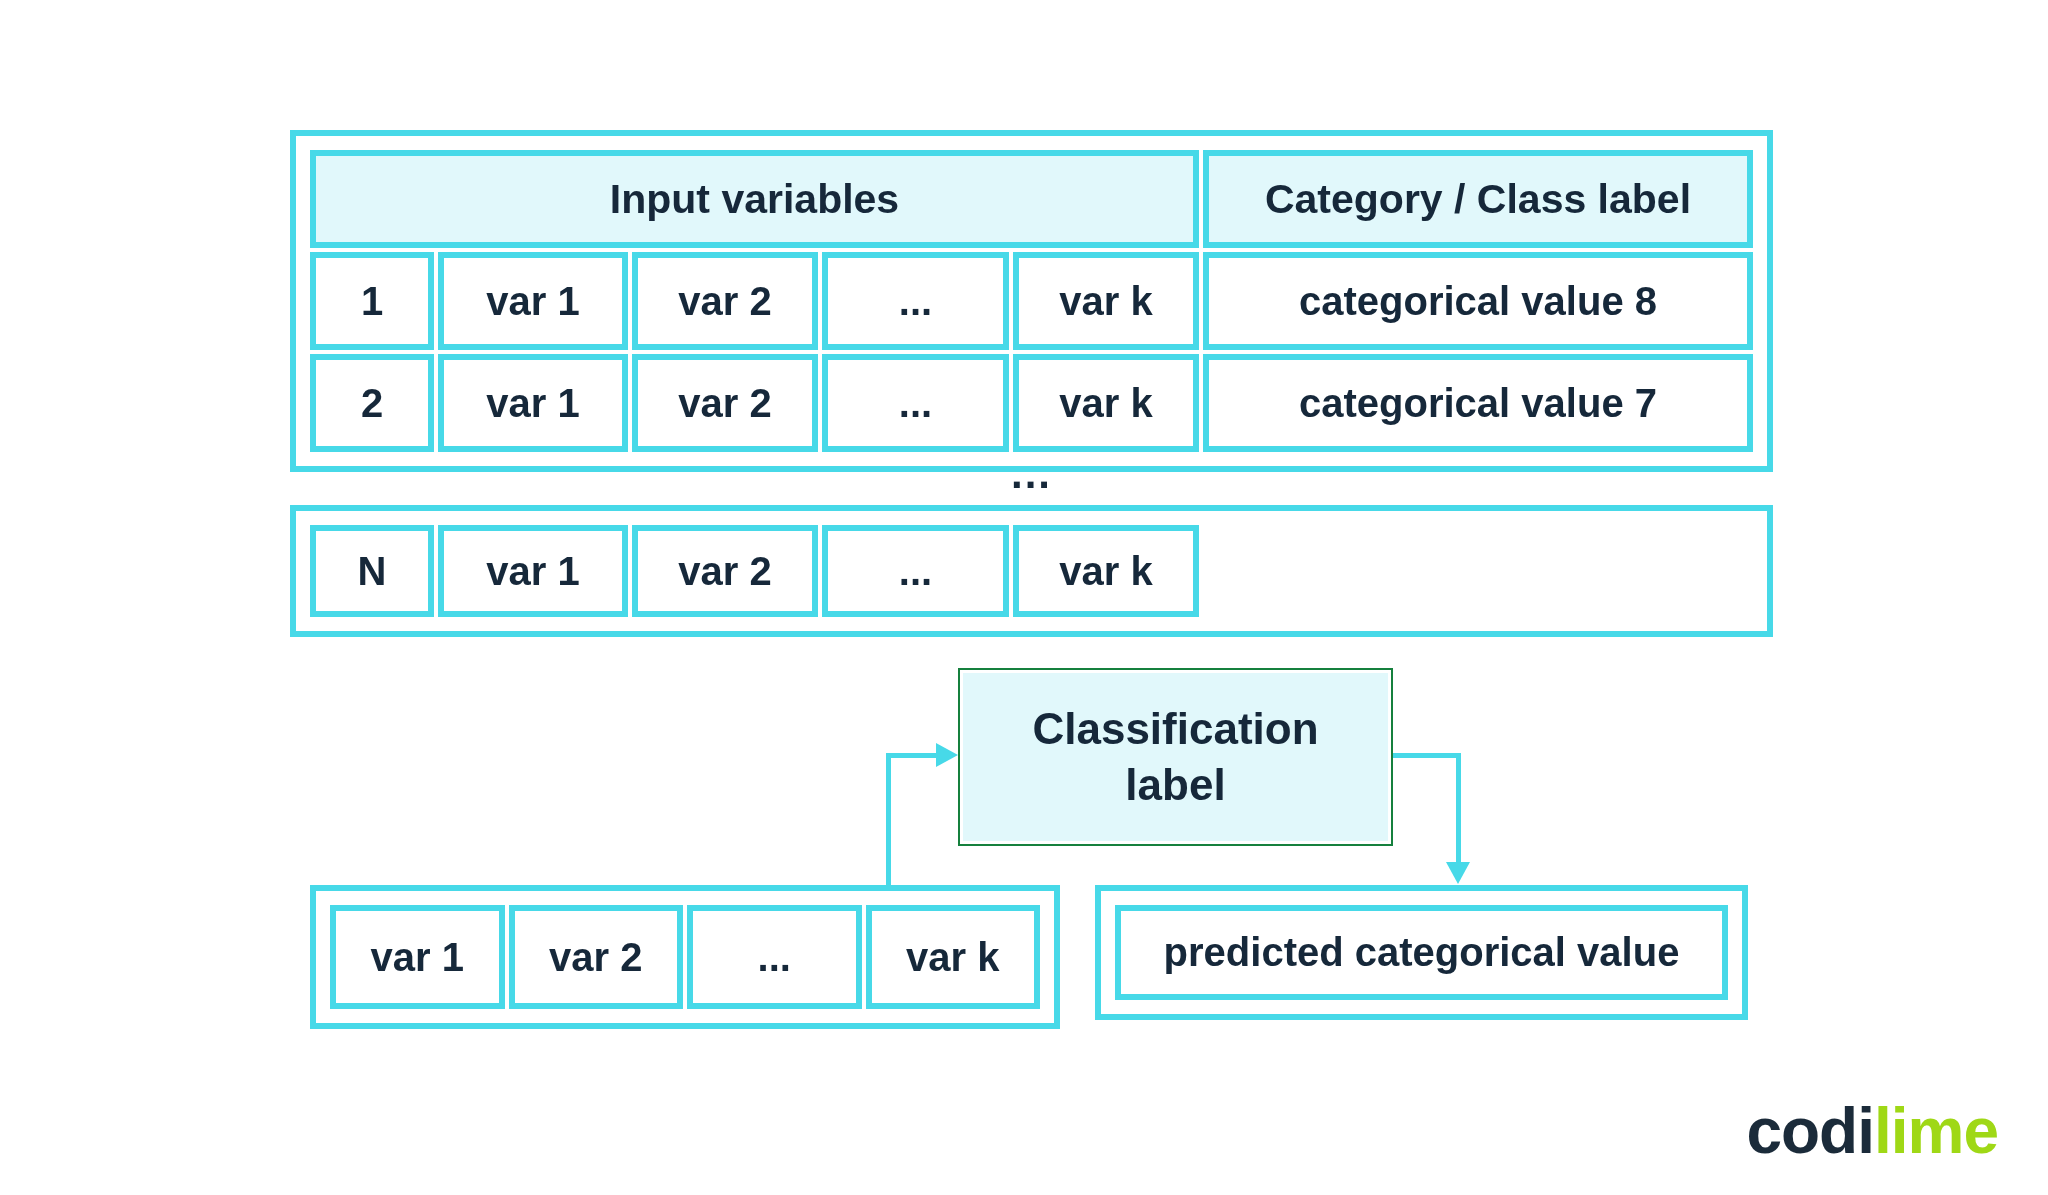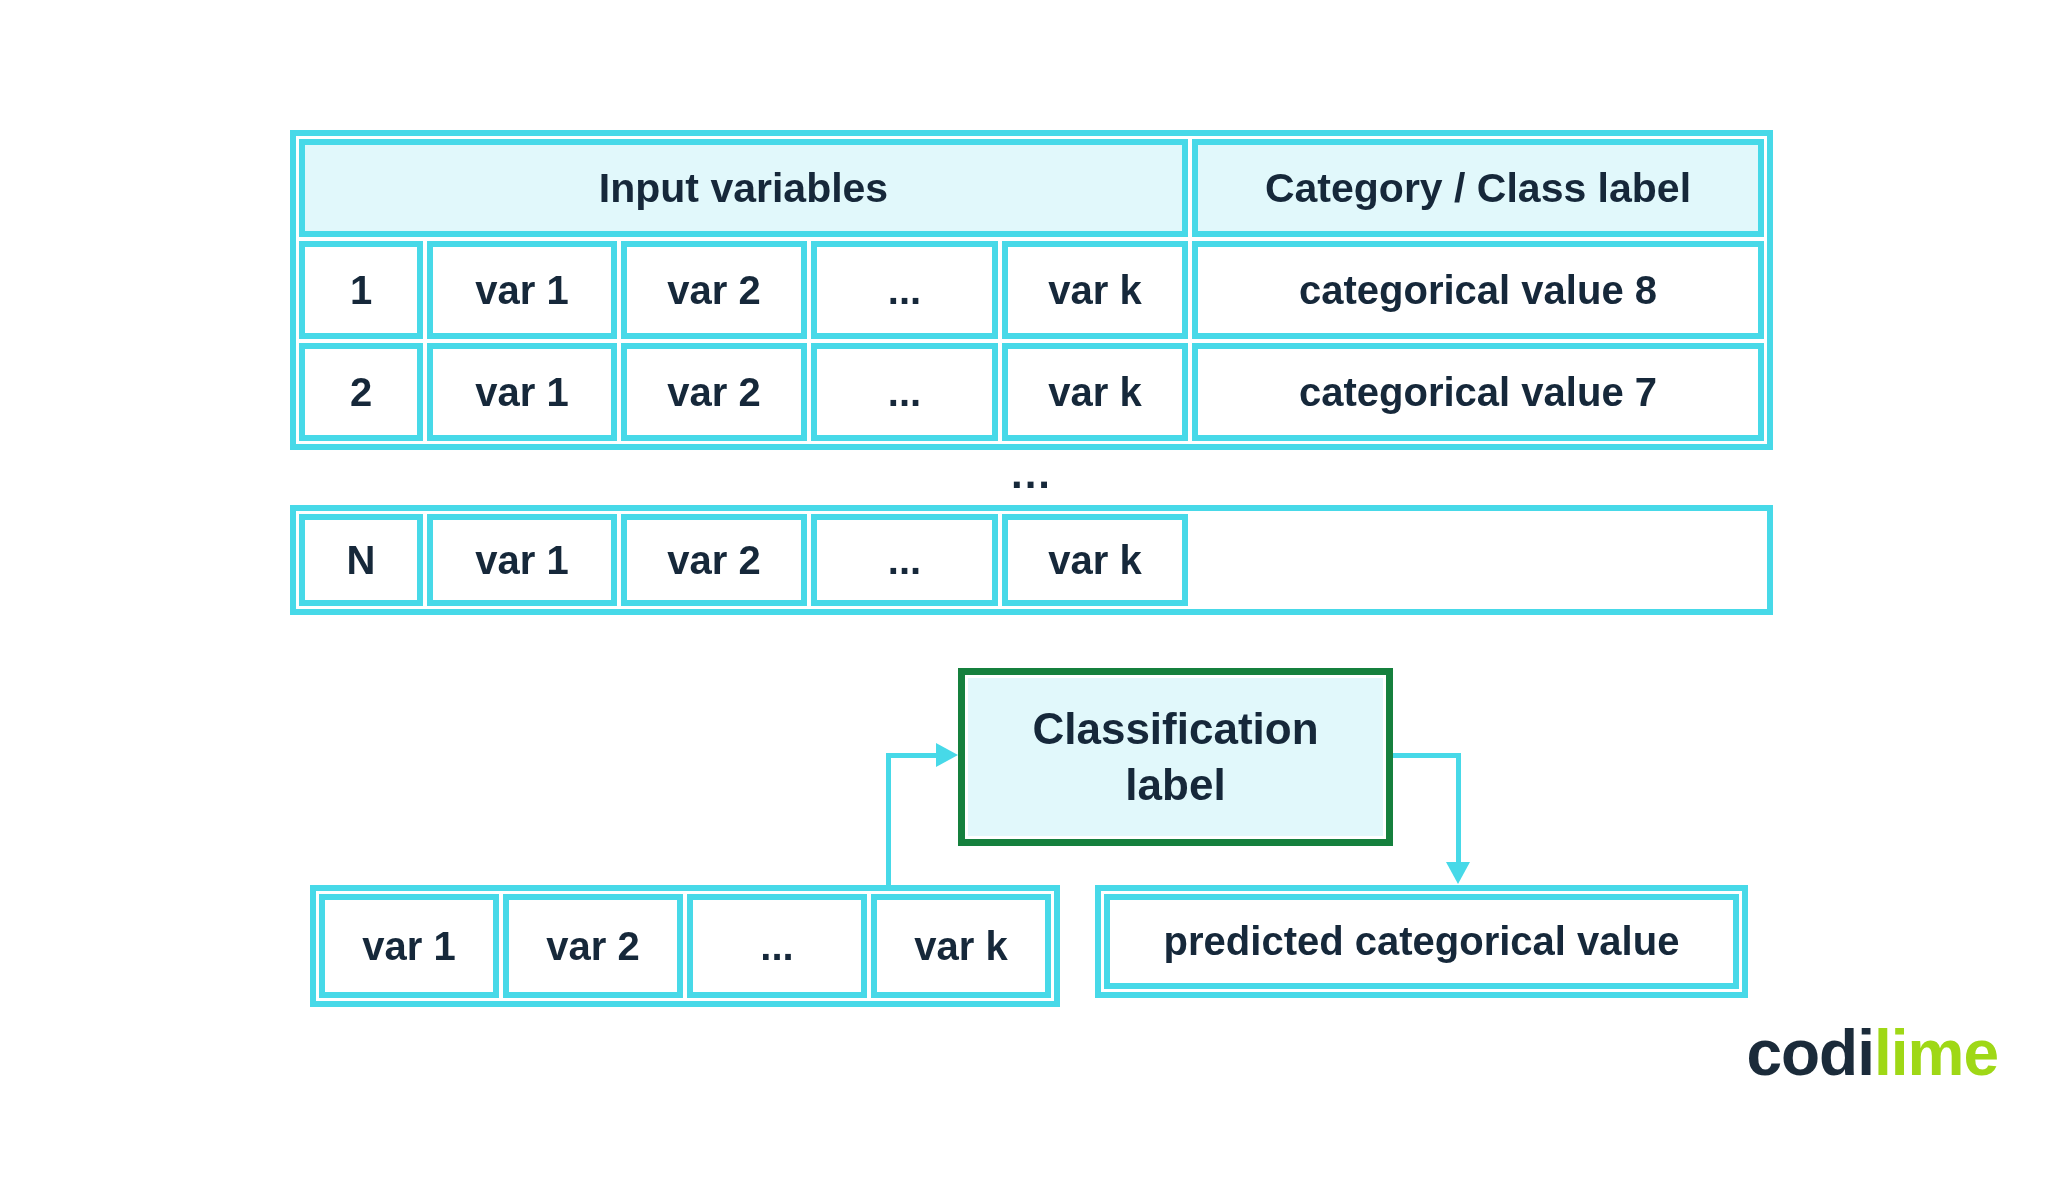--- a/index.html
+++ b/index.html
@@ -4,40 +4,40 @@
 <style>
   html,body{margin:0;padding:0;background:#ffffff;}
   .canvas{
     position:relative;width:2048px;height:1195px;background:#ffffff;overflow:hidden;
     font-family:"Liberation Sans", sans-serif;color:#16283A;
   }
   
   .strip{
     position:absolute;box-sizing:border-box;
     border:6px solid #47D9E8;background:#ffffff;
-    padding:3px;display:grid;gap:4px;
+    padding:14px;display:grid;gap:4px;
   }
   .cell{
     box-sizing:border-box;border:6px solid #47D9E8;background:#ffffff;
     display:flex;align-items:center;justify-content:center;
     font-weight:700;font-size:40px;color:#16283A;white-space:nowrap;
   }
   .cell.hdr{background:#E1F8FB;font-size:41px;}
   .span5{grid-column:1 / 6;}
   .table-a{left:290px;top:130px;width:1483px;grid-template-columns:124px 190px 186px 187px 186px 1fr;grid-auto-rows:98px;}
   .table-n{left:290px;top:505px;width:1483px;grid-template-columns:124px 190px 186px 187px 186px 1fr;grid-auto-rows:92px;}
   .dots-between{
     position:absolute;left:290px;top:448px;width:1483px;height:52px;
     display:flex;align-items:center;justify-content:center;
     font-weight:700;font-size:42px;letter-spacing:2px;color:#16283A;
   }
   
   .model{
     position:absolute;left:958px;top:668px;width:435px;height:178px;box-sizing:border-box;
-    border:7px solid #15803d;background:#E1F8FB;box-shadow:inset 0 0 0 3px #ffffff;
+    border:2px solid #15803d;background:#E1F8FB;box-shadow:inset 0 0 0 3px #ffffff;
     display:flex;flex-direction:column;align-items:center;justify-content:center;gap:10px;
     font-weight:700;font-size:44px;line-height:1.05;color:#16283A;
   }
   
   .newdata-label{
     position:absolute;left:312px;top:834px;
     font-weight:400;font-size:46px;color:#16283A;
   }
   .newdata-row{left:310px;top:885px;width:750px;grid-template-columns:repeat(4,1fr);grid-auto-rows:104px;}
   .predicted{left:1095px;top:885px;width:653px;grid-template-columns:1fr;grid-auto-rows:95px;}
@@ -48,21 +48,21 @@
     border-top:12px solid transparent;border-bottom:12px solid transparent;
     border-left:22px solid #47D9E8;
   }
   .ahead-down{
     position:absolute;width:0;height:0;
     border-left:12px solid transparent;border-right:12px solid transparent;
     border-top:22px solid #47D9E8;
   }
   
   .logo{
-    position:absolute;right:50px;top:1016px;
+    position:absolute;right:50px;top:1094px;
     font-weight:700;font-size:64px;letter-spacing:-1px;color:#1B2B3A;white-space:nowrap;
   }
   .logo .lime{color:#9FD816;}
 </style>
 </head>
 <body>
 
 <div class="canvas">
 
   <div class="strip table-a">

